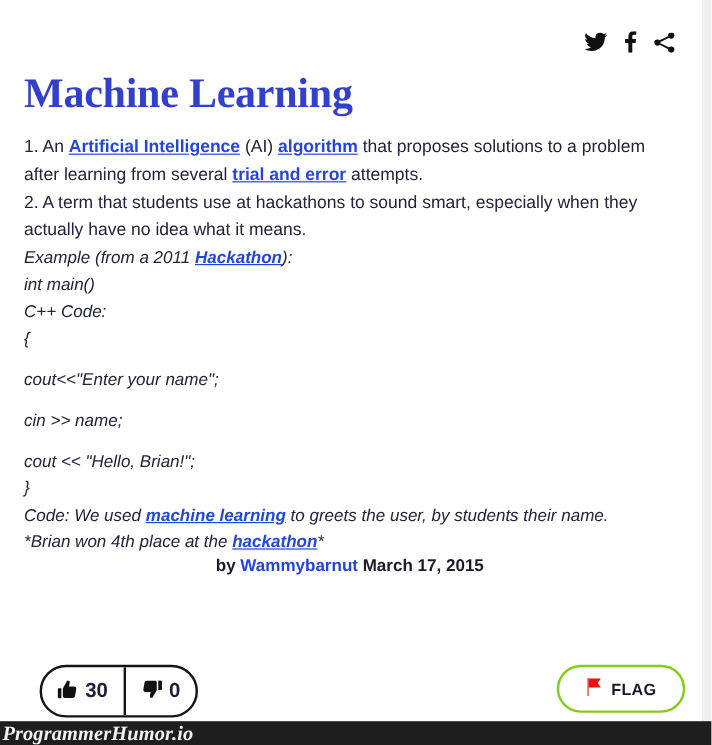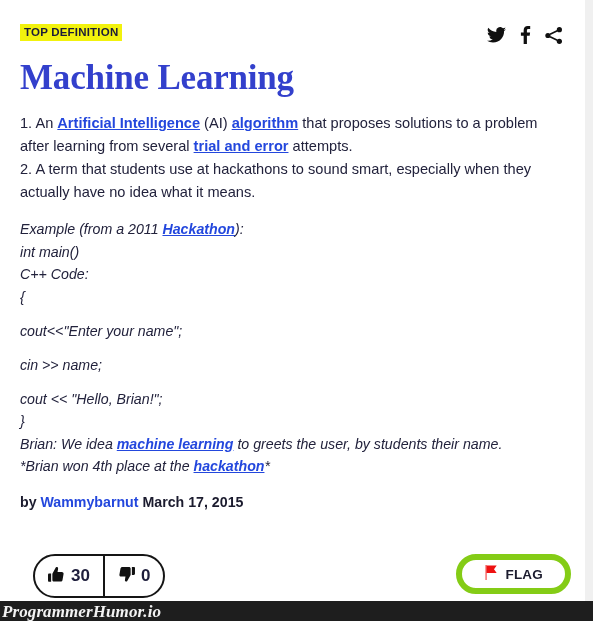--- a/index.html
+++ b/index.html
@@ -83,39 +83,38 @@
   }
   .definition .line {
     display: block;
   }
   a.lnk {
     color: #2347dd;
     font-weight: bold;
     text-decoration: underline;
   }
   .example {
-    margin-top: 14px;
     font-size: 14.2px;
     line-height: 1.58;
     font-style: italic;
     color: #22223c;
   }
   .example .line {
     display: block;
     min-height: 1.58em;
   }
   .example .blank {
     display: block;
     height: 0.82em;
   }
   .byline {
-    margin-top: 16px;
     font-size: 14.2px;
     font-weight: bold;
     color: #1b1b2e;
+    text-align: center;
   }
   .byline .author {
     color: #2347dd;
     font-weight: bold;
     text-decoration: none;
   }
   .actions {
     position: absolute;
     left: 33px;
     right: 22px;
@@ -155,21 +154,21 @@
   .flag-btn {
     position: absolute;
     right: 0;
     top: 0;
     height: 40px;
     display: flex;
     align-items: center;
     justify-content: center;
     gap: 7px;
     padding: 0 22px;
-    border: 6px solid #84cc16;
+    border: 2px solid #84cc16;
     border-radius: 22px;
     background: #fff;
     cursor: pointer;
     font-family: "Liberation Sans", sans-serif;
   }
   .flag-label {
     font-size: 13.5px;
     font-weight: bold;
     color: #1b1b2e;
     letter-spacing: 0.2px;
@@ -197,21 +196,20 @@
 </head>
 <body>
 
 <div id="page">
 
   <div class="right-strip"></div>
 
   <div class="card">
 
     <div class="top-row">
-      <span class="badge">TOP DEFINITION</span>
 
       <div class="socials">
         <span>
           <svg width="19" height="16" viewBox="0 0 24 20" aria-hidden="true">
             <path fill="#101010" d="M24 2.6a9.6 9.6 0 0 1-2.83.78A4.94 4.94 0 0 0 23.34.4a9.87 9.87 0 0 1-3.13 1.2A4.92 4.92 0 0 0 11.8 6.1 13.96 13.96 0 0 1 1.67.9a4.93 4.93 0 0 0 1.52 6.57A4.87 4.87 0 0 1 .96 6.85v.06a4.93 4.93 0 0 0 3.95 4.83 4.95 4.95 0 0 1-2.22.08 4.93 4.93 0 0 0 4.6 3.42A9.88 9.88 0 0 1 0 17.3a13.93 13.93 0 0 0 7.55 2.21c9.06 0 14.01-7.5 14.01-14 0-.21 0-.43-.01-.64A10 10 0 0 0 24 2.6z"></path>
           </svg>
         </span>
         <span>
           <svg width="11" height="18" viewBox="0 0 10 19" aria-hidden="true">
             <path fill="#101010" d="M6.5 19V10.3h2.9l.44-3.4H6.5V4.73c0-.98.27-1.65 1.68-1.65h1.78V.05C9.66.03 8.6 0 7.37 0 4.8 0 3.05 1.57 3.05 4.44V6.9H.15v3.4h2.9V19H6.5z"></path>
@@ -240,21 +238,21 @@
       <span class="line">int main()</span>
       <span class="line">C++ Code:</span>
       <span class="line">{</span>
       <span class="blank"></span>
       <span class="line">cout&lt;&lt;"Enter your name";</span>
       <span class="blank"></span>
       <span class="line">cin &gt;&gt; name;</span>
       <span class="blank"></span>
       <span class="line">cout &lt;&lt; "Hello, Brian!";</span>
       <span class="line">}</span>
-      <span class="line"><span>Brian: We idea </span><a class="lnk" href="#">machine learning</a><span> to greets the user, by students their name.</span></span>
+      <span class="line"><span>Code: We used </span><a class="lnk" href="#">machine learning</a><span> to greets the user, by students their name.</span></span>
       <span class="line"><span>*Brian won 4th place at the </span><a class="lnk" href="#">hackathon</a><span>*</span></span>
     </div>
 
     <div class="byline">
       <span>by </span><a class="author" href="#">Wammybarnut</a><span> March 17, 2015</span>
     </div>
 
   </div>
 
   <div class="actions">

